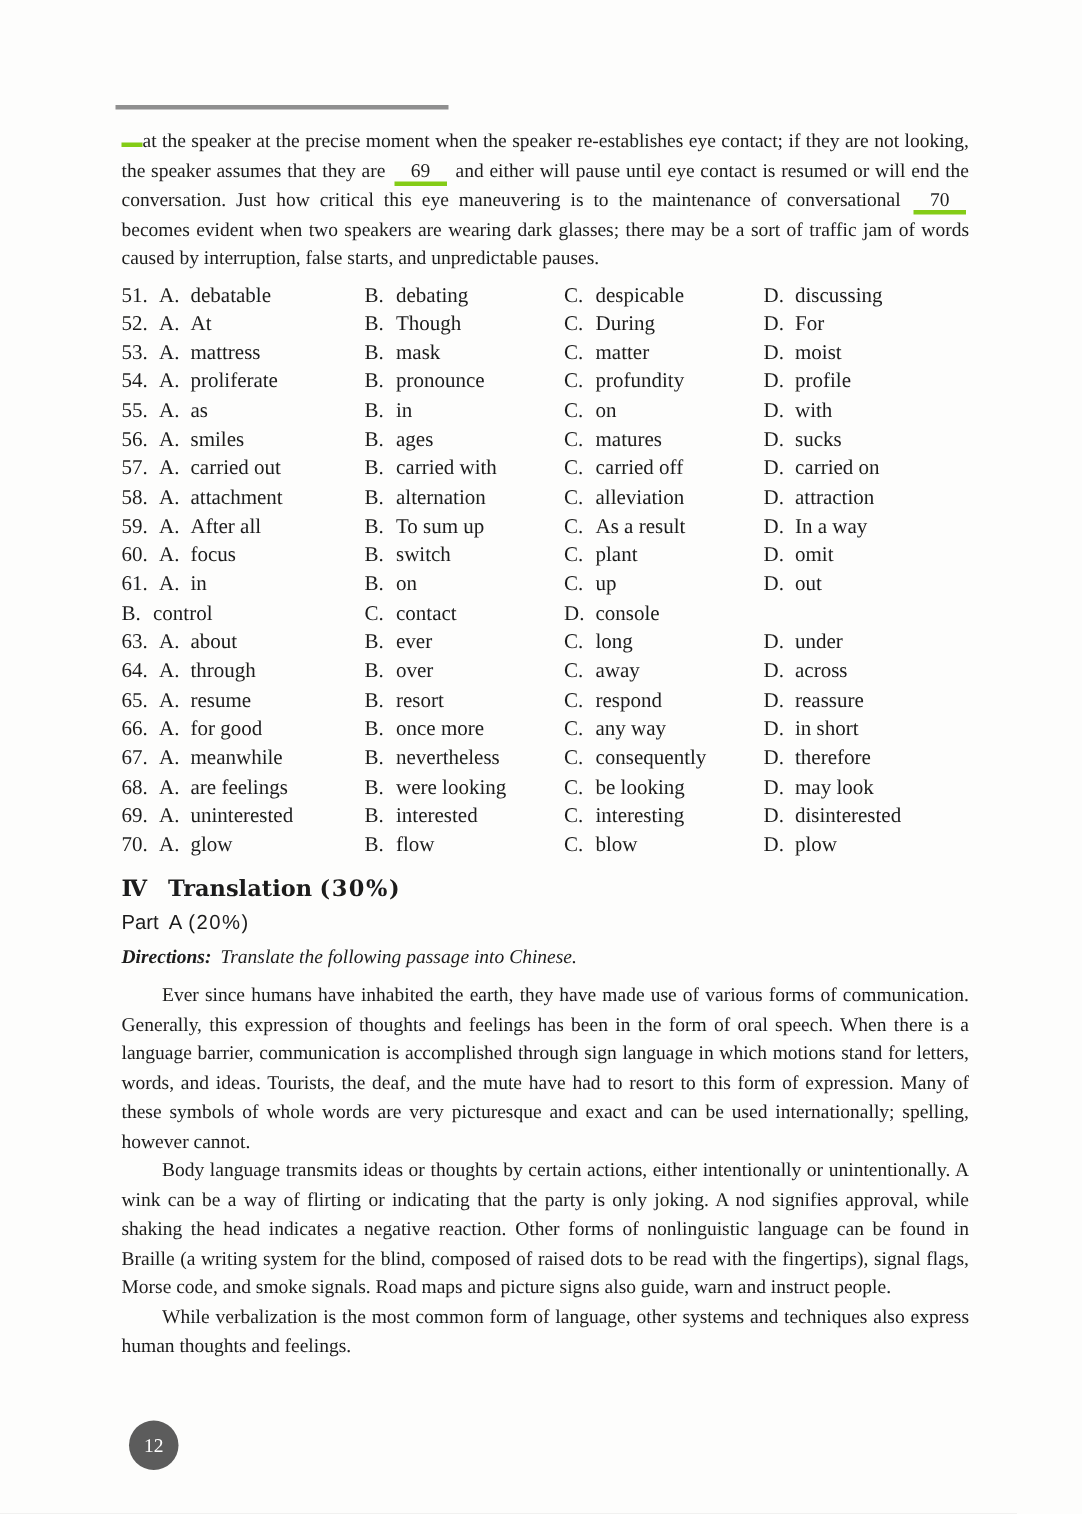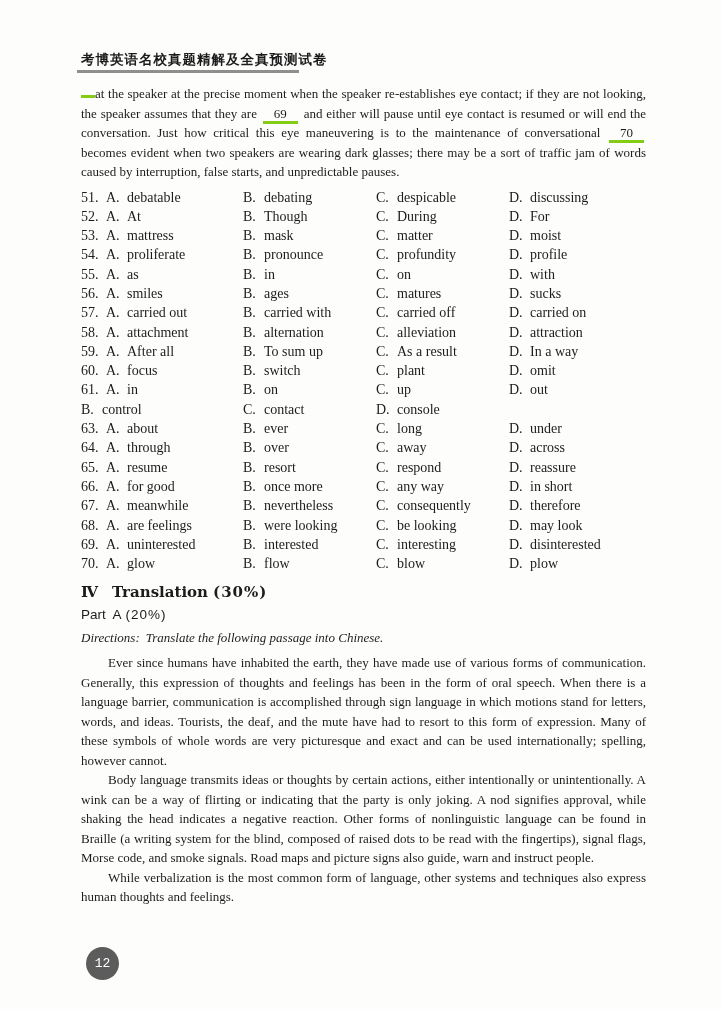--- a/index.html
+++ b/index.html
@@ -84,46 +84,45 @@
     line-height: 20px;
   }
   .part-label { white-space: pre; }
   .part-score { margin-left: 4px; letter-spacing: 1px; }
   .directions {
     margin: 3px 0 0 0;
     font-size: 13px;
     line-height: 20px;
     font-style: italic;
   }
-  .dir-label { font-weight: normal; margin-right: 6px; }
+  .dir-label { font-weight: bold; margin-right: 6px; }
   .indent { text-indent: 27px; }
   .first-body-para { margin-top: 5px; }
   
   .page-badge {
     position: absolute;
     left: 86px;
     top: 947px;
     width: 33px;
     height: 33px;
     border-radius: 50%;
     background: #5c5c5c;
     color: #ffffff;
     display: flex;
     align-items: center;
     justify-content: center;
-    font-family: Liberation Mono, monospace;
+    font-family: Liberation Serif, serif;
     font-size: 13px;
   }
 </style>
 </head>
 <body>
 
 <div class="page">
 
-  <div class="header-title">考博英语名校真题精解及全真预测试卷</div>
   <div class="header-rule"></div>
 
   <div class="content">
 
     <p class="para"><span class="blank blank-lead"></span><span>at the speaker at the precise moment when the speaker re-establishes eye contact; if they are not looking, the speaker assumes that they are</span>
       <span class="blank blank-num">69</span>
       <span>and either will pause until eye contact is resumed or will end the conversation. Just how critical this eye maneuvering is to the maintenance of conversational</span>
       <span class="blank blank-num">70</span>
       <span>becomes evident when two speakers are wearing dark glasses; there may be a sort of traffic jam of words caused by interruption, false starts, and unpredictable pauses.</span></p>
 

